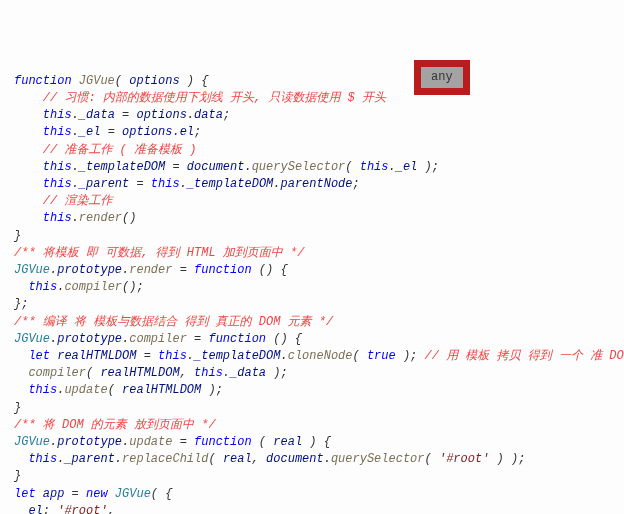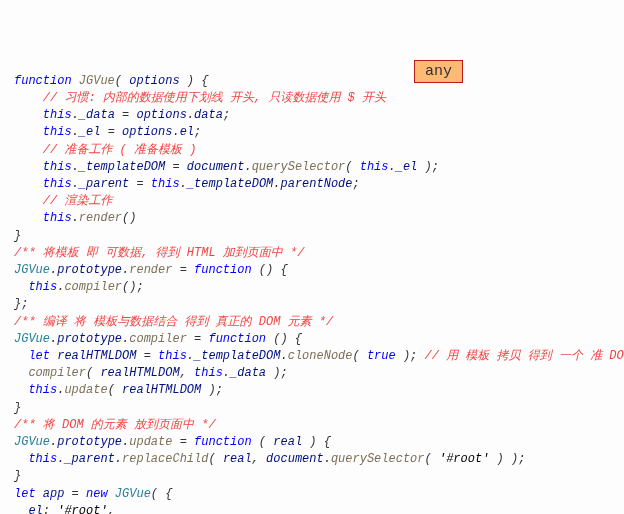--- a/index.html
+++ b/index.html
@@ -8,33 +8,33 @@
     font-family: Consolas, "Courier New", monospace;
     font-size: 12px;
     line-height: 17.2px;
     background: #fdfdfd;
     color: #333;
     white-space: pre;
   }
   .line { display: block; font-style: italic; }
   .kw   { color: #0000ff; } 
   .fn   { color: #7c6f57; } 
-  .str  { color: #000000; } 
+  .str  { color: #7f1d1d; } 
   .cmt  { color: #ef4444; } 
   .var  { color: #267f99; } 
   .prop { color: #001080; } 
   .punc { color: #333; }
   .tip {
     position: absolute;
     left: 414px;
     top: 60px;
-    background: #fdba74;
-    border: 1px solid #b91c1c;
+    background: #a3a3a3;
+    border: 7px solid #b91c1c;
     padding: 2px 10px;
-    font-size: 15px;
+    font-size: 12px;
     color: #333;
   }
 </style>
 </head>
 <body>
 
 
 
 <div id="code"><span class="line"><span class="kw">function </span><span class="fn">JGVue</span><span class="punc">( </span><span class="prop">options</span><span class="punc"> ) {</span></span><span class="line"><span class="punc">    </span><span class="cmt">// 习惯: 内部的数据使用下划线 开头, 只读数据使用 $ 开头</span></span><span class="line"><span class="punc">    </span><span class="kw">this</span><span class="punc">.</span><span class="prop">_data</span><span class="punc"> = </span><span class="prop">options</span><span class="punc">.</span><span class="prop">data</span><span class="punc">;</span></span><span class="line"><span class="punc">    </span><span class="kw">this</span><span class="punc">.</span><span class="prop">_el</span><span class="punc"> = </span><span class="prop">options</span><span class="punc">.</span><span class="prop">el</span><span class="punc">;</span></span><span class="line"><span class="punc">    </span><span class="cmt">// 准备工作 ( 准备模板 )</span></span><span class="line"><span class="punc">    </span><span class="kw">this</span><span class="punc">.</span><span class="prop">_templateDOM</span><span class="punc"> = </span><span class="prop">document</span><span class="punc">.</span><span class="fn">querySelector</span><span class="punc">( </span><span class="kw">this</span><span class="punc">.</span><span class="prop">_el</span><span class="punc"> );</span></span><span class="line"><span class="punc">    </span><span class="kw">this</span><span class="punc">.</span><span class="prop">_parent</span><span class="punc"> = </span><span class="kw">this</span><span class="punc">.</span><span class="prop">_templateDOM</span><span class="punc">.</span><span class="prop">parentNode</span><span class="punc">;</span></span><span class="line"><span class="punc">    </span><span class="cmt">// 渲染工作</span></span><span class="line"><span class="punc">    </span><span class="kw">this</span><span class="punc">.</span><span class="fn">render</span><span class="punc">()</span></span><span class="line"><span class="punc">}</span></span><span class="line"><span class="cmt">/** 将模板 即 可数据, 得到 HTML 加到页面中 */</span></span><span class="line"><span class="var">JGVue</span><span class="punc">.</span><span class="prop">prototype</span><span class="punc">.</span><span class="fn">render</span><span class="punc"> = </span><span class="kw">function</span><span class="punc"> () {</span></span><span class="line"><span class="punc">  </span><span class="kw">this</span><span class="punc">.</span><span class="fn">compiler</span><span class="punc">();</span></span><span class="line"><span class="punc">};</span></span><span class="line"><span class="cmt">/** 编译 将 模板与数据结合 得到 真正的 DOM 元素 */</span></span><span class="line"><span class="var">JGVue</span><span class="punc">.</span><span class="prop">prototype</span><span class="punc">.</span><span class="fn">compiler</span><span class="punc"> = </span><span class="kw">function</span><span class="punc"> () {</span></span><span class="line"><span class="punc">  </span><span class="kw">let</span><span class="punc"> </span><span class="prop">realHTMLDOM</span><span class="punc"> = </span><span class="kw">this</span><span class="punc">.</span><span class="prop">_templateDOM</span><span class="punc">.</span><span class="fn">cloneNode</span><span class="punc">( </span><span class="kw">true</span><span class="punc"> ); </span><span class="cmt">// 用 模板 拷贝 得到 一个 准 DOM</span></span><span class="line"><span class="punc">  </span><span class="fn">compiler</span><span class="punc">( </span><span class="prop">realHTMLDOM</span><span class="punc">, </span><span class="kw">this</span><span class="punc">.</span><span class="prop">_data</span><span class="punc"> );</span></span><span class="line"><span class="punc">  </span><span class="kw">this</span><span class="punc">.</span><span class="fn">update</span><span class="punc">( </span><span class="prop">realHTMLDOM</span><span class="punc"> );</span></span><span class="line"><span class="punc">}</span></span><span class="line"><span class="cmt">/** 将 DOM 的元素 放到页面中 */</span></span><span class="line"><span class="var">JGVue</span><span class="punc">.</span><span class="prop">prototype</span><span class="punc">.</span><span class="fn">update</span><span class="punc"> = </span><span class="kw">function</span><span class="punc"> ( </span><span class="prop">real</span><span class="punc"> ) {</span></span><span class="line"><span class="punc">  </span><span class="kw">this</span><span class="punc">.</span><span class="prop">_parent</span><span class="punc">.</span><span class="fn">replaceChild</span><span class="punc">( </span><span class="prop">real</span><span class="punc">, </span><span class="prop">document</span><span class="punc">.</span><span class="fn">querySelector</span><span class="punc">( </span><span class="str">'#root'</span><span class="punc"> ) );</span></span><span class="line"><span class="punc">}</span></span><span class="line"><span class="punc"></span></span><span class="line"><span class="kw">let</span><span class="punc"> </span><span class="prop">app</span><span class="punc"> = </span><span class="kw">new</span><span class="punc"> </span><span class="var">JGVue</span><span class="punc">( {</span></span><span class="line"><span class="punc">  </span><span class="prop">el</span><span class="punc">: </span><span class="str">'#root'</span><span class="punc">,</span></span></div>
 <div class="tip">any</div>

